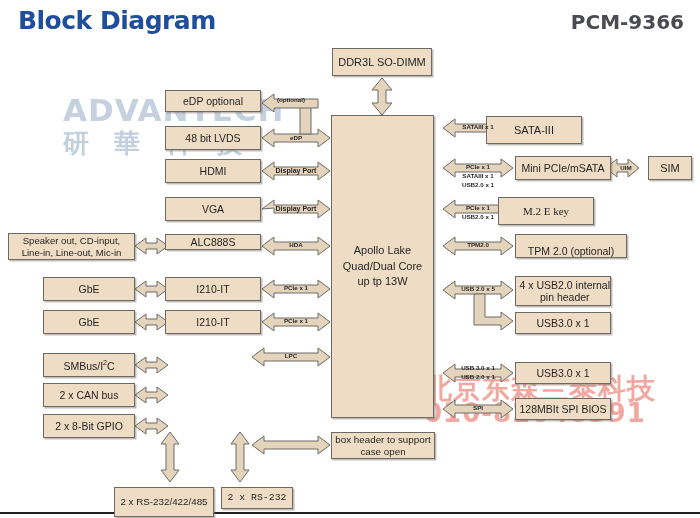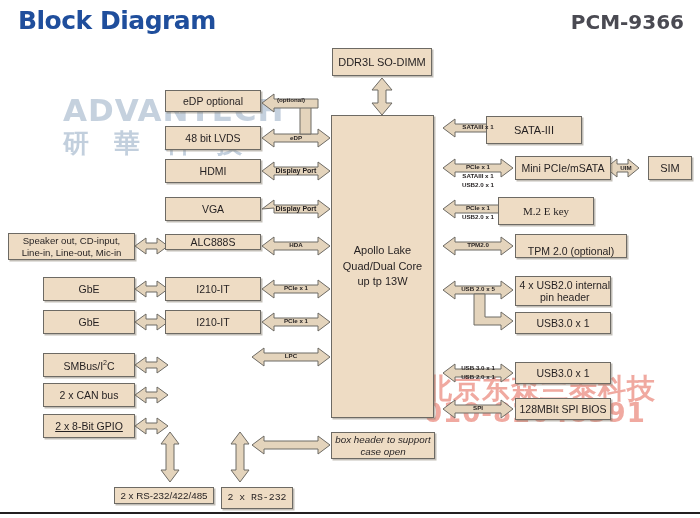--- a/index.html
+++ b/index.html
@@ -152,32 +152,32 @@
   <div class="blk" style="left:165px;top:310px;width:96px;height:24px;">
     <span>I210-IT</span>
   </div>
 
   <div class="blk" style="left:43px;top:353px;width:92px;height:24px;">
     <span>SMBus/I<sup>2</sup>C</span>
   </div>
   <div class="blk" style="left:43px;top:383px;width:92px;height:24px;">
     <span>2 x CAN bus</span>
   </div>
-  <div class="blk" style="left:43px;top:414px;width:92px;height:24px;text-decoration:underline;">
+  <div class="blk" style="left:43px;top:414px;width:92px;height:24px;">
     <span>2 x 8-Bit GPIO</span>
   </div>
 
-  <div class="blk" style="left:114px;top:487px;width:100px;height:17px;font-size:9.8px;">
+  <div class="blk" style="left:114px;top:487px;width:100px;height:30px;font-size:9.8px;">
     <span>2 x RS-232/422/485</span>
   </div>
   <div class="blk" style="left:221px;top:487px;width:72px;height:22px;font-size:9.8px;font-family:Liberation Mono, monospace;">
     <span>2 x RS-232</span>
   </div>
 
-  <div class="blk" style="left:331px;top:432px;width:104px;height:27px;white-space:pre-line;font-size:9.8px;font-style:italic;">
+  <div class="blk" style="left:331px;top:432px;width:104px;height:27px;white-space:pre-line;font-size:9.8px;">
     <span>box header to support
 case open</span>
   </div>
 
   <div class="blk big" style="left:486px;top:116px;width:96px;height:28px;">
     <span>SATA-III</span>
   </div>
   <div class="blk" style="left:515px;top:156px;width:96px;height:24px;">
     <span>Mini PCIe/mSATA</span>
   </div>

